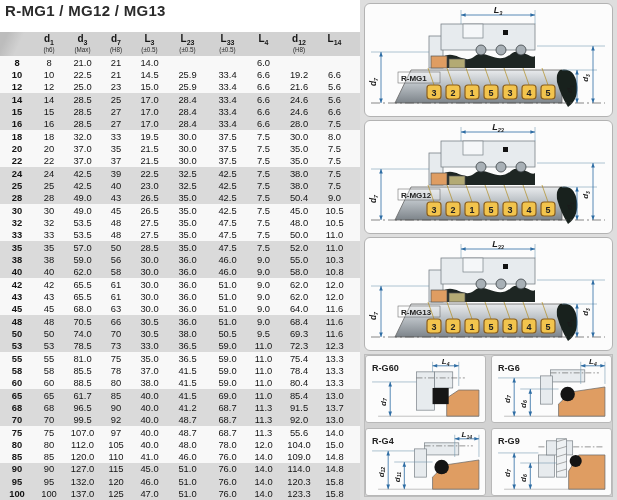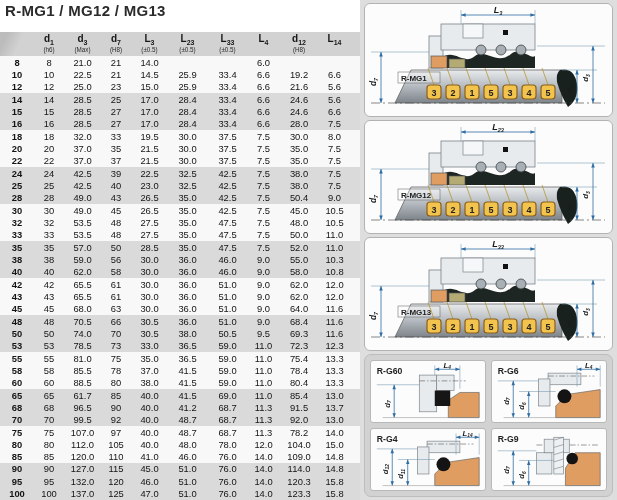--- a/index.html
+++ b/index.html
@@ -24,21 +24,21 @@
   .trow.light { background:#f8f8f8; }
   .trow.dark  { background:#dadada; }
   .tcell { text-align:center; font-size:9.4px; color:#141414; }
   .tcell.c0 { font-weight:bold; }
 
   
   .diagram-panel { width:257px; height:500px; background:#dedede; padding:3px 4px; display:flex; flex-direction:column; }
   .diagram-card { background:#fcfcfc; border:1px solid #b3b3b3; border-radius:6px; height:114px;
     margin-bottom:3px; overflow:hidden; }
   .diagram-card svg { display:block; width:100%; height:100%; }
-  .seat-panel { flex:1; background:#d2d2d2; border:1px solid #bdbdbd; border-radius:7px; padding:5px;
+  .seat-panel { flex:1; background:#d2d2d2; border:1px solid #bdbdbd; border-radius:0; 
     display:grid; grid-template-columns:1fr 1fr; grid-template-rows:1fr 1fr; gap:5px; }
   .seat-card { background:#fcfcfc; border:1px solid #b8b8b8; border-radius:3px; overflow:hidden; }
   .seat-card svg { display:block; width:100%; height:100%; }
 </style>
 </head>
 <body>
 
 <div class="page">
 
   <div class="table-panel">
@@ -448,21 +448,21 @@
         </div>
         <div class="trow light">
           <div class="tcell c0">75</div>
           <div class="tcell">75</div>
           <div class="tcell">107.0</div>
           <div class="tcell">97</div>
           <div class="tcell">40.0</div>
           <div class="tcell">48.7</div>
           <div class="tcell">68.7</div>
           <div class="tcell">11.3</div>
-          <div class="tcell">78.2</div>
+          <div class="tcell">55.6</div>
           <div class="tcell">14.0</div>
         </div>
         <div class="trow light">
           <div class="tcell c0">80</div>
           <div class="tcell">80</div>
           <div class="tcell">112.0</div>
           <div class="tcell">105</div>
           <div class="tcell">40.0</div>
           <div class="tcell">48.0</div>
           <div class="tcell">78.0</div>

